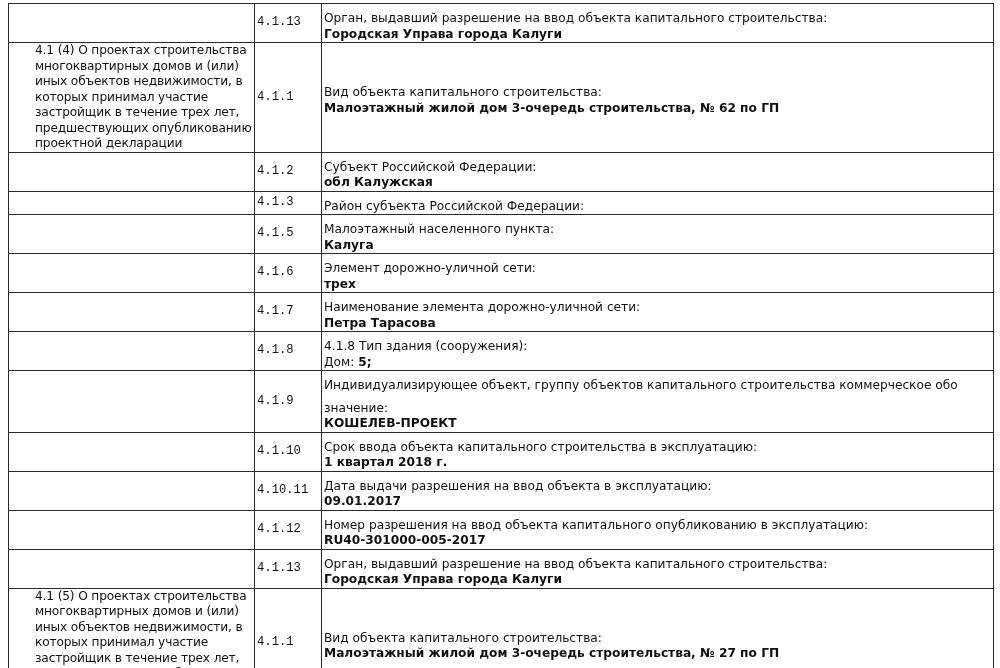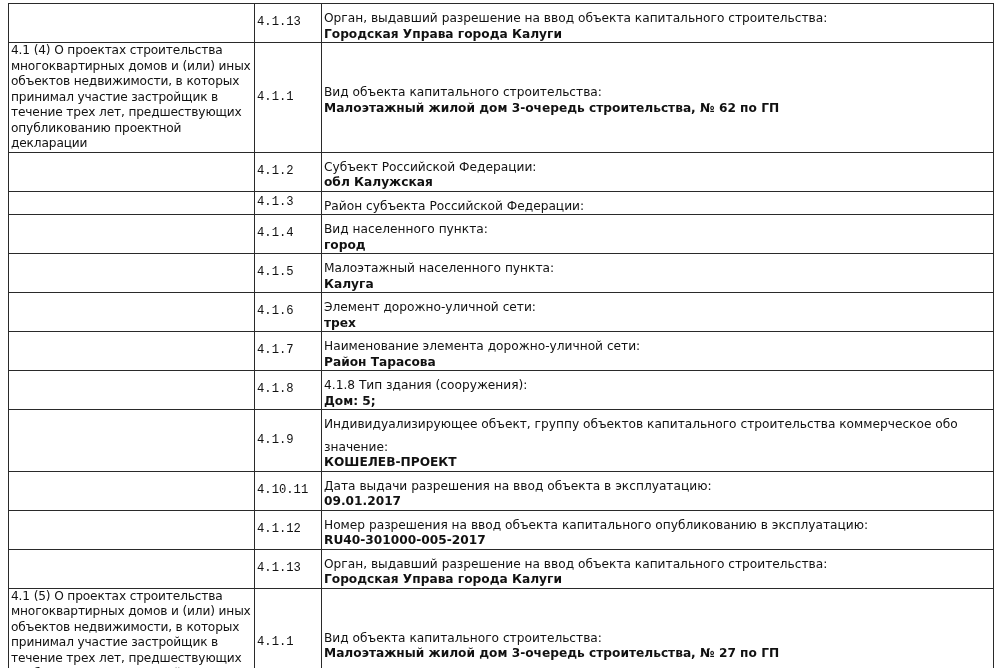--- a/index.html
+++ b/index.html
@@ -5,24 +5,24 @@
   html, body { margin: 0; padding: 0; background: #ffffff; }
   body { width: 1000px; height: 668px; overflow: hidden; position: relative;
          font-family: "DejaVu Sans", sans-serif; color: #111; }
   table.doc { position: absolute; left: 8px; top: 3px; border-collapse: collapse;
               table-layout: fixed; width: 986px; }
   table.doc td { border: 1.5px solid #2a2a2a; padding: 0 2px; vertical-align: middle;
                  font-size: 12.2px; line-height: 15.5px; overflow: hidden; white-space: nowrap; }
   td.c1 { width: 241px; white-space: normal !important; }
   td.c2 { width: 62px; font-family: Liberation Mono, monospace; }
   td.c3 { }
-  td.c1 .sec { display: block; letter-spacing: -0.15px; }
+  td.c1 .sec { display: block; letter-spacing: -0.15px; margin-left: 24px; }
   .lbl { display: block; margin-top: 7px; }
   .val { display: block; font-weight: bold; }
-  .val .plain { font-weight: bold; }
+  .val .plain { font-weight: normal; }
 </style>
 </head>
 <body>
 
 <table class="doc">
   <tbody>
     <tr style="height:32px">
       <td class="c1">
           <span class="sec"></span>
         </td>
@@ -54,30 +54,20 @@
     </tr>
     <tr style="height:17px">
       <td class="c1">
           <span class="sec"></span>
         </td>
       <td class="c2">4.1.3</td>
       <td class="c3">
           <span class="lbl">Район субъекта Российской Федерации:</span>
         </td>
     </tr>
-    <tr style="height:32px">
-      <td class="c1">
-          <span class="sec"></span>
-        </td>
-      <td class="c2">4.1.4</td>
-      <td class="c3">
-          <span class="lbl">Вид населенного пункта:</span>
-          <span class="val">город</span>
-        </td>
-    </tr>
     <tr style="height:31px">
       <td class="c1">
           <span class="sec"></span>
         </td>
       <td class="c2">4.1.5</td>
       <td class="c3">
           <span class="lbl">Малоэтажный населенного пункта:</span>
           <span class="val">Калуга</span>
         </td>
     </tr>
@@ -91,21 +81,21 @@
           <span class="val">трех</span>
         </td>
     </tr>
     <tr style="height:31px">
       <td class="c1">
           <span class="sec"></span>
         </td>
       <td class="c2">4.1.7</td>
       <td class="c3">
           <span class="lbl">Наименование элемента дорожно-уличной сети:</span>
-          <span class="val">Район Тарасова</span>
+          <span class="val">Петра Тарасова</span>
         </td>
     </tr>
     <tr style="height:32px">
       <td class="c1">
           <span class="sec"></span>
         </td>
       <td class="c2">4.1.8</td>
       <td class="c3">
           <span class="lbl">4.1.8 Тип здания (сооружения):</span>
           <span class="val"><span class="plain">Дом: </span><span>5;</span></span>
@@ -113,20 +103,30 @@
     </tr>
     <tr style="height:46px">
       <td class="c1">
           <span class="sec"></span>
         </td>
       <td class="c2">4.1.9</td>
       <td class="c3">
           <span class="lbl">Индивидуализирующее объект, группу объектов капитального строительства коммерческое обо</span>
           <span class="lbl">значение:</span>
           <span class="val">КОШЕЛЕВ-ПРОЕКТ</span>
+        </td>
+    </tr>
+    <tr style="height:31px">
+      <td class="c1">
+          <span class="sec"></span>
+        </td>
+      <td class="c2">4.1.10</td>
+      <td class="c3">
+          <span class="lbl">Срок ввода объекта капитального строительства в эксплуатацию:</span>
+          <span class="val">1 квартал 2018 г.</span>
         </td>
     </tr>
     <tr style="height:31px">
       <td class="c1">
           <span class="sec"></span>
         </td>
       <td class="c2">4.10.11</td>
       <td class="c3">
           <span class="lbl">Дата выдачи разрешения на ввод объекта в эксплуатацию:</span>
           <span class="val">09.01.2017</span>

